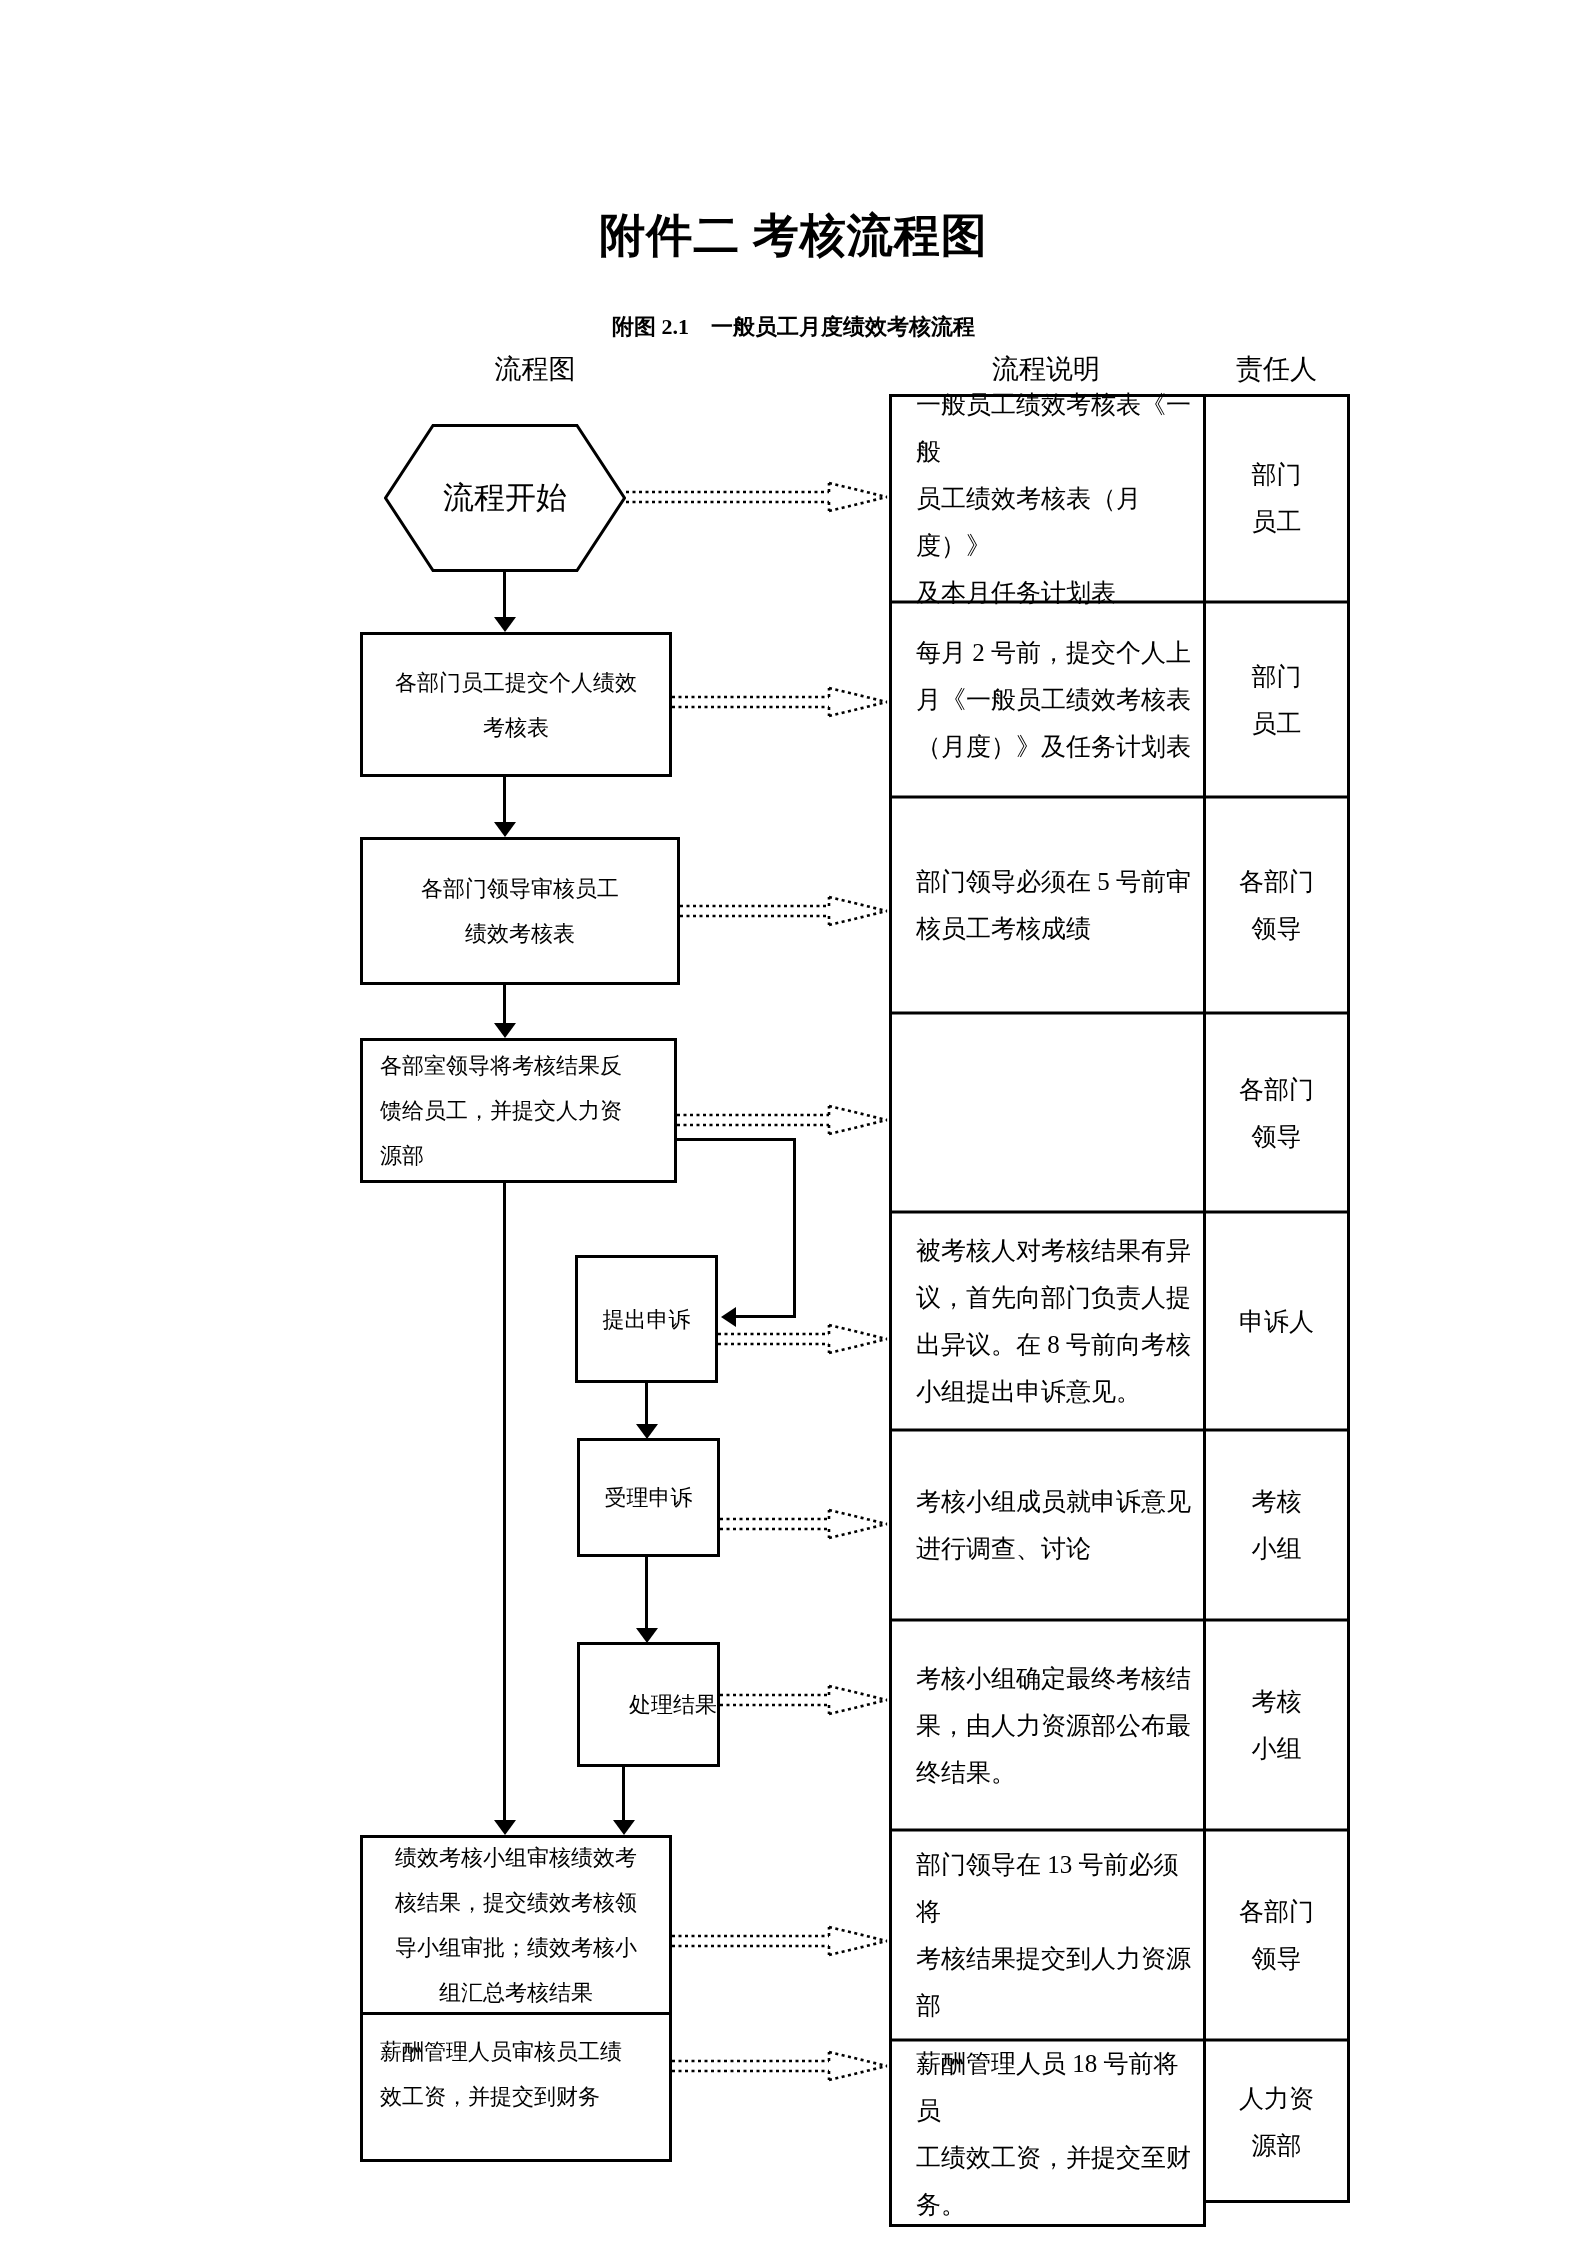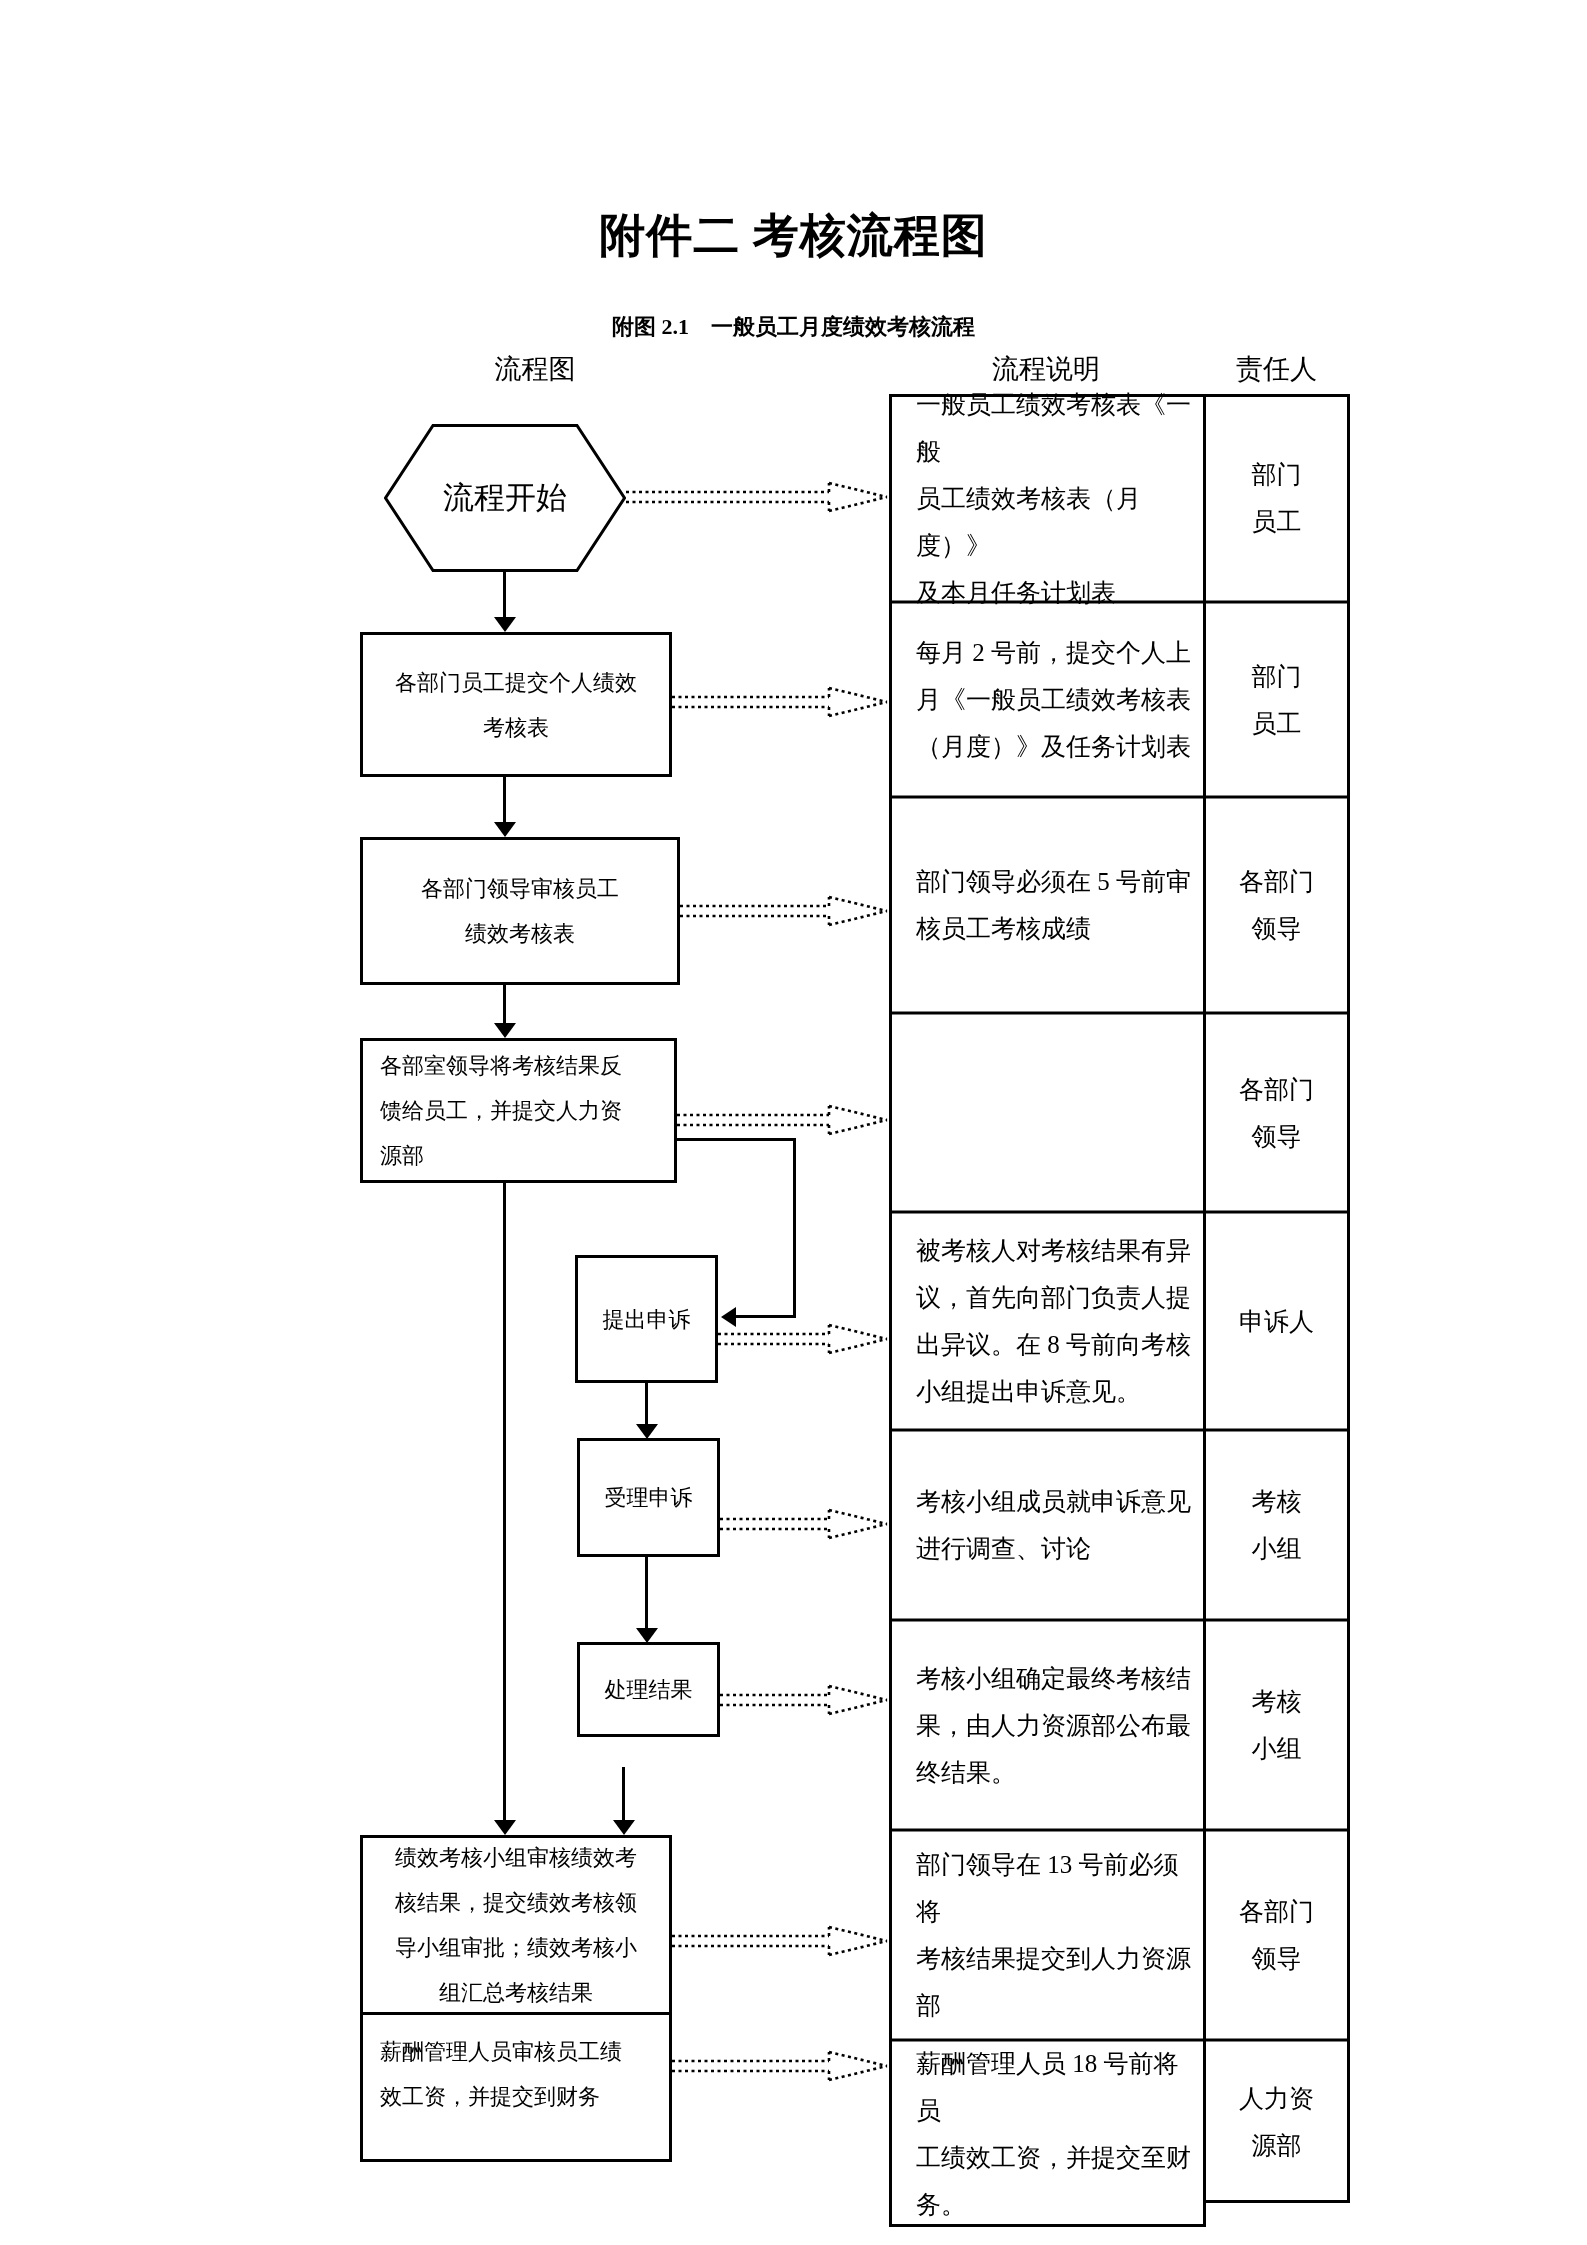--- a/index.html
+++ b/index.html
@@ -126,21 +126,21 @@
   </div>
 
   <div class="node" style="left:575px;top:1255px;width:143px;height:128px;">
     <span class="txt t-center">提出申诉</span>
   </div>
 
   <div class="node" style="left:577px;top:1438px;width:143px;height:119px;">
     <span class="txt t-center">受理申诉</span>
   </div>
 
-  <div class="node" style="left:577px;top:1642px;width:143px;height:95px;">
+  <div class="node" style="left:577px;top:1642px;width:143px;height:125px;justify-content:flex-end;">
     <span class="txt t-center">处理结果</span>
   </div>
 
   <div class="node" style="left:360px;top:1835px;width:312px;height:180px;">
     <span class="txt t-center">绩效考核小组审核绩效考
 核结果，提交绩效考核领
 导小组审批；绩效考核小
 组汇总考核结果</span>
   </div>
 

